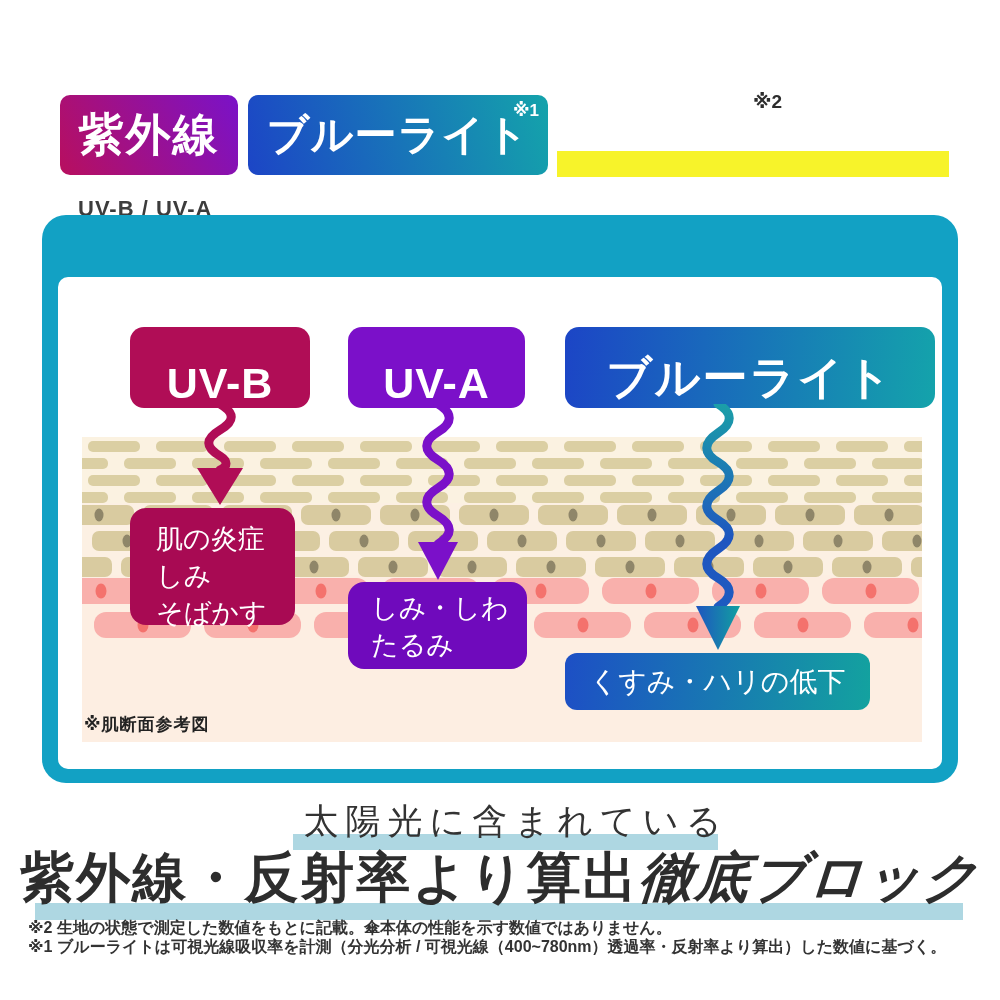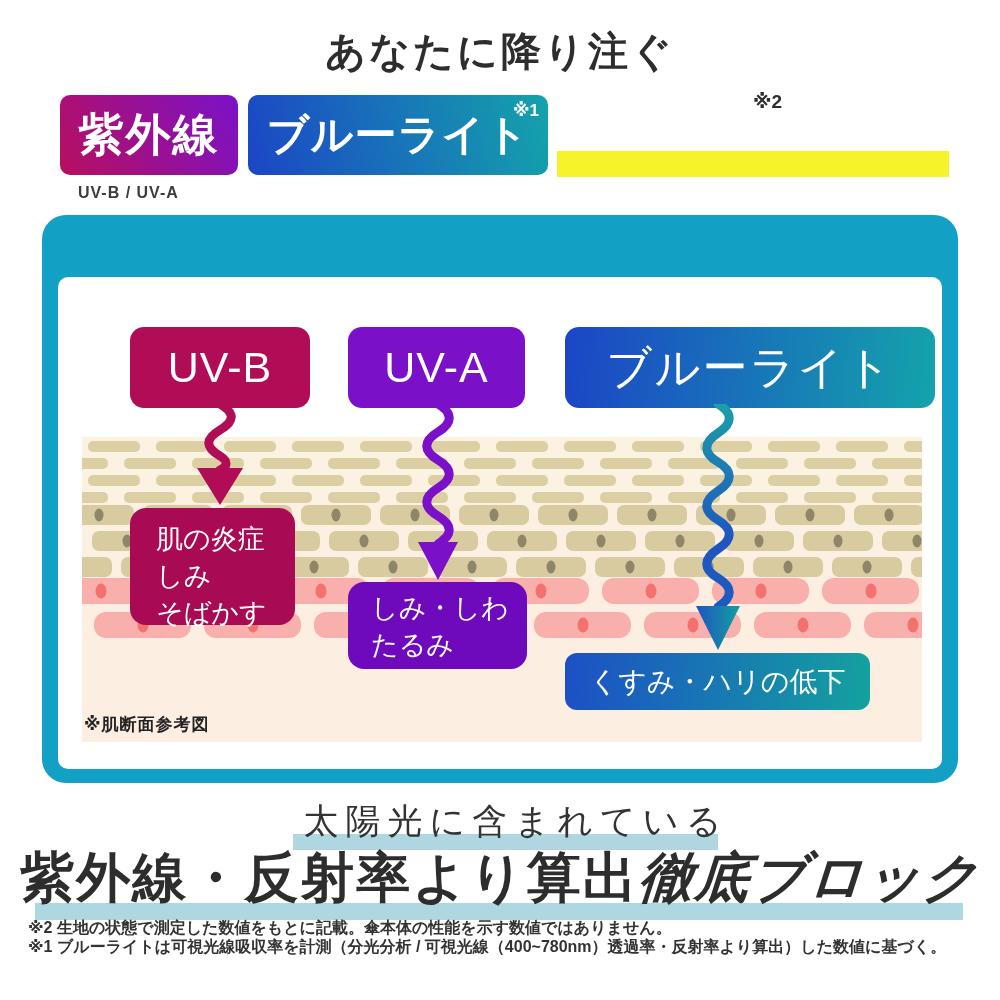--- a/index.html
+++ b/index.html
@@ -6,42 +6,42 @@
   #page{position:relative;width:1000px;height:1000px;background:#fff;overflow:hidden;
         font-family:"Liberation Sans","DejaVu Sans",sans-serif;color:#2d2d2d;}
   .abs{position:absolute;}
   
   .top-caption{left:0;top:24px;width:1000px;text-align:center;font-size:40px;font-weight:700;
                letter-spacing:3px;color:var(--ink);}
   .uv-badge{left:60px;top:95px;width:178px;height:80px;border-radius:10px;
             background:linear-gradient(60deg,var(--uv-from),var(--uv-to));
             display:flex;align-items:center;justify-content:center;
             color:#fff;font-size:45px;font-weight:700;letter-spacing:2px;}
-  .uv-sub{left:78px;top:184px;font-size:16px;font-weight:700;color:#3c3c3c;letter-spacing:1px;}
+  .uv-sub{left:78px;top:196px;font-size:22px;font-weight:700;color:#3c3c3c;letter-spacing:1px;}
   .bl-badge{left:248px;top:95px;width:300px;height:80px;border-radius:10px;
             background:linear-gradient(75deg,var(--bl-from),var(--bl-to));
             display:flex;align-items:center;justify-content:center;
             color:#fff;font-size:42px;font-weight:700;letter-spacing:1px;}
   .bl-ref{position:absolute;top:5px;right:9px;font-size:17px;font-weight:700;letter-spacing:0;}
   .yellow-bar{left:557px;top:151px;width:392px;height:26px;background:var(--yellow);}
   .big100{left:556px;top:62px;font-size:124px;line-height:1;font-style:italic;font-weight:700;
           letter-spacing:-7px;color:var(--ink);}
   .cut-ref{left:753px;top:90px;font-size:19px;font-weight:700;color:var(--ink);}
   .pct-cut{left:736px;top:121px;font-size:50px;font-weight:700;color:var(--ink);letter-spacing:1px;}
   
   .panel{left:42px;top:215px;width:916px;height:568px;background:var(--teal);border-radius:24px;}
   .panel-title{left:42px;top:229px;width:916px;text-align:center;color:#fff;
                font-size:36px;font-weight:700;letter-spacing:1px;}
   .panel-body{left:58px;top:277px;width:884px;height:492px;background:#fff;border-radius:10px;}
   .skin{left:82px;top:437px;width:840px;height:305px;overflow:hidden;
         background:linear-gradient(#fbf2e1 0 66px,#fcf0e3 66px 138px,#fdeee2 138px 100%);}
   .cell{position:absolute;}
   .dot{position:absolute;left:50%;top:50%;transform:translate(-50%,-50%);border-radius:50%;}
-  .ray-badge{display:flex;align-items:center;justify-content:center;color:#fff;
-             font-weight:400;border-radius:14px;}
+  .ray-badge{display:flex;align-items:flex-end;justify-content:center;color:#fff;
+             font-weight:700;border-radius:14px;}
   .rb-uvb{left:130px;top:327px;width:180px;height:81px;background:var(--uvb);font-size:43px;letter-spacing:1px;}
   .rb-uva{left:348px;top:327px;width:177px;height:81px;background:var(--uva);font-size:43px;letter-spacing:1px;}
   .rb-bl{left:565px;top:327px;width:370px;height:81px;font-size:45px;letter-spacing:2px;
          background:linear-gradient(95deg,var(--bl-from),var(--bl-to));}
   .effect{color:#fff;white-space:pre-line;}
   .fx-1{left:130px;top:508px;width:165px;height:117px;border-radius:16px;background:#a80a53;
         font-size:27px;line-height:37px;padding:13px 0 0 26px;box-sizing:border-box;}
   .fx-2{left:348px;top:582px;width:179px;height:87px;border-radius:16px;background:#6f0abc;
         font-size:27px;line-height:37px;padding:8px 0 0 23px;box-sizing:border-box;}
   .fx-3{left:565px;top:653px;width:305px;height:57px;border-radius:12px;
@@ -58,21 +58,20 @@
   .headline .em{font-style:italic;display:inline-block;transform:skewX(-4deg);font-weight:700;}
   .footnote{left:28px;font-size:16px;font-weight:700;color:#333;letter-spacing:0;}
   .fn-1{top:937px;}
   .fn-2{top:918px;}
 </style>
 </head>
 <body>
 
 <div id="page">
 
-  <div class="abs top-caption">あなたに降り注ぐ</div>
 
   <div class="abs uv-badge">
     <span>紫外線</span>
   </div>
   <div class="abs uv-sub">UV-B / UV-A</div>
 
   <div class="abs bl-badge">
     <span>ブルーライト</span>
     <span class="bl-ref">※1</span>
   </div>

